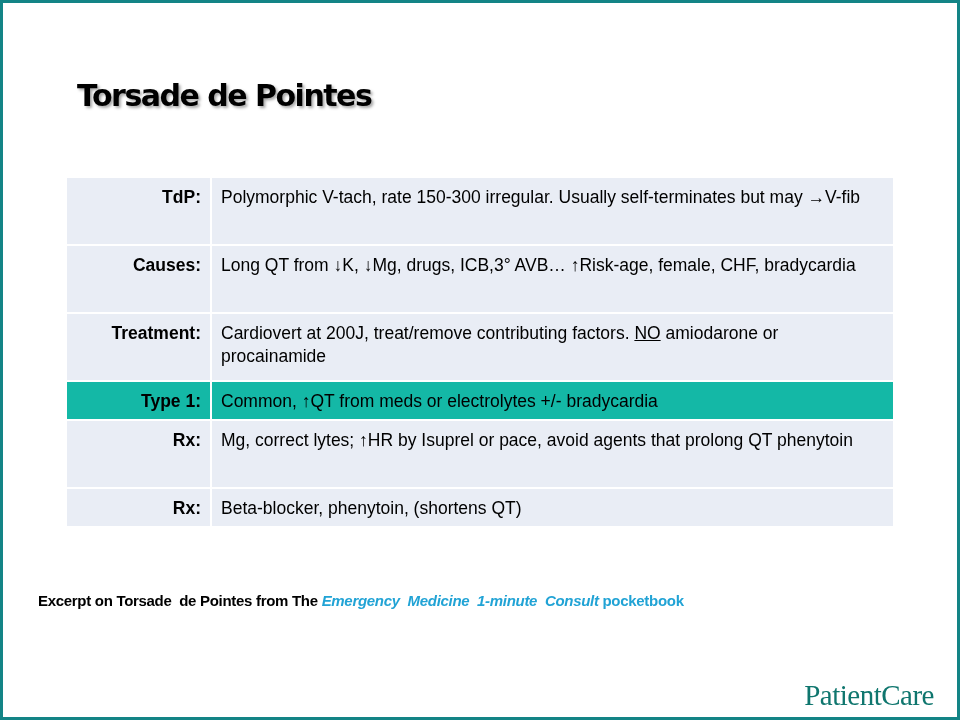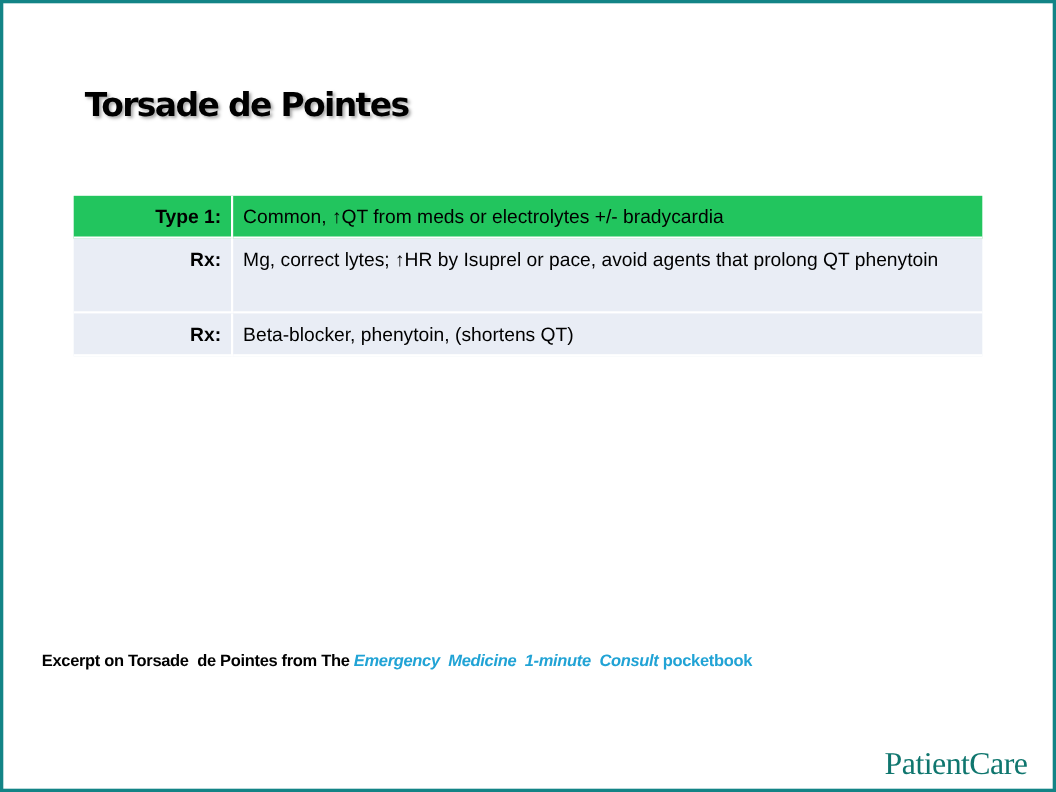--- a/index.html
+++ b/index.html
@@ -33,21 +33,21 @@
     width: 134px; text-align: right; font-weight: bold;
     padding-right: 9px; padding-top: 8px;
     border-right: 2px solid #ffffff;
   }
   .table td.value {
     padding-left: 9px; padding-top: 8px; padding-right: 8px;
     line-height: 23px;
   }
   .table td.label { line-height: 23px; }
   tr.light td { background: #e9edf5; }
-  tr.dark td { background: #22c55e; }
+  tr.dark td { background: #14b8a6; }
   tr.h2 td { height: 58px; }
   tr.h1 td { height: 29px; }
   .u { text-decoration: underline; }
   .caption {
     position: absolute; left: 38px; top: 592px;
     font-family: "Liberation Sans", sans-serif;
     font-size: 15px; font-weight: bold; color: #000000;
     letter-spacing: -0.3px;
   }
   .caption .em { color: #21a3d5; font-style: italic; }
@@ -60,20 +60,32 @@
 </style>
 </head>
 <body>
 
 <div class="frame"></div>
 
 <h1 class="title">Torsade de Pointes</h1>
 
 <table class="table">
   <tbody>
+    <tr class="light h2">
+      <td class="label">TdP:</td>
+      <td class="value">Polymorphic V-tach, rate 150-300 irregular. Usually self-terminates but may →V-fib</td>
+    </tr>
+    <tr class="light h2">
+      <td class="label">Causes:</td>
+      <td class="value">Long QT from ↓K, ↓Mg, drugs, ICB,3° AVB… ↑Risk-age, female, CHF, bradycardia</td>
+    </tr>
+    <tr class="light h2">
+      <td class="label">Treatment:</td>
+      <td class="value"><span>Cardiovert at 200J, treat/remove contributing factors. </span><span class="u">NO</span><span> amiodarone or procainamide</span></td>
+    </tr>
     <tr class="dark h1">
       <td class="label">Type 1:</td>
       <td class="value">Common, ↑QT from meds or electrolytes +/- bradycardia</td>
     </tr>
     <tr class="light h2">
       <td class="label">Rx:</td>
       <td class="value">Mg, correct lytes; ↑HR by Isuprel or pace, avoid agents that prolong QT phenytoin</td>
     </tr>
     <tr class="light h1">
       <td class="label">Rx:</td>

